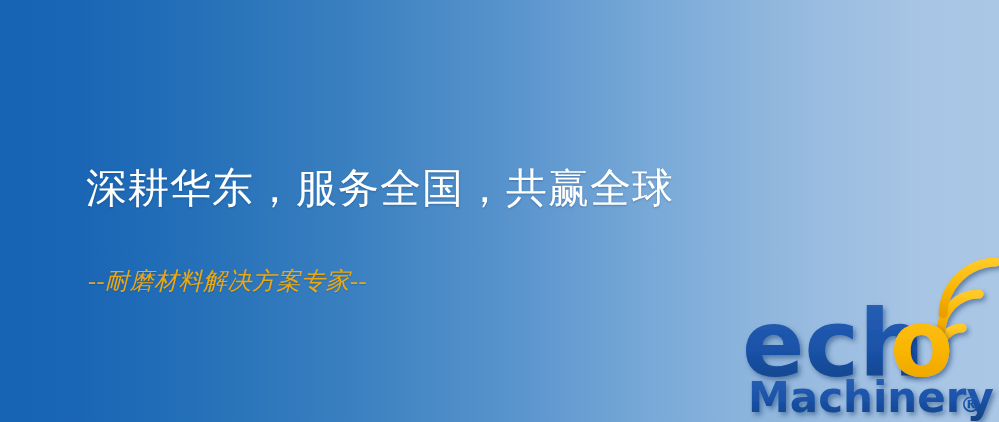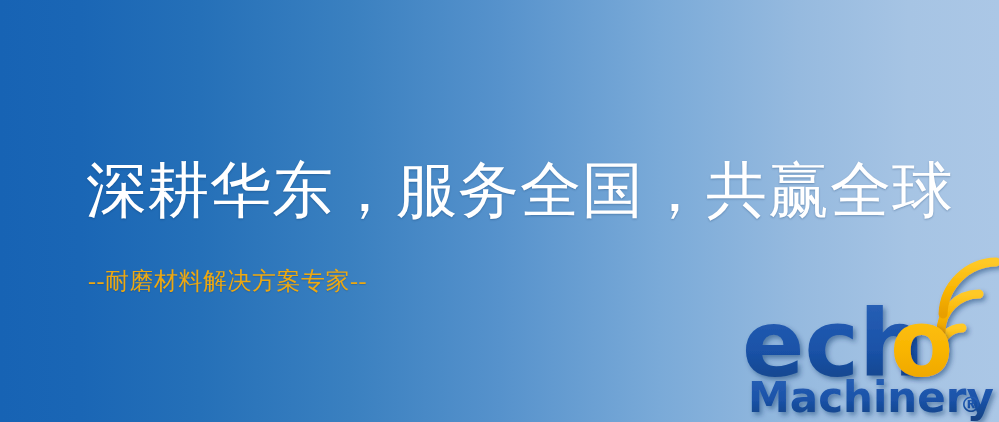--- a/index.html
+++ b/index.html
@@ -23,42 +23,43 @@
         #a6c4e4 91%,
         #abc7e6 100%);
     font-family: "Liberation Sans", sans-serif;
     user-select: none;
   }
 
   
   #headline {
     position: absolute;
     left: 86px;
-    top: 160px;
+    top: 168px;
     font-family: "Liberation Serif", "DejaVu Serif", serif;
-    font-size: 61px;
+    font-size: 41px;
     line-height: 1;
     color: #ffffff;
     letter-spacing: 1px;
     white-space: nowrap;
     text-shadow: 0 1px 2px rgba(10,45,90,0.30);
   }
 
   
   #subtitle {
     position: absolute;
     left: 88px;
     top: 269px;
     font-family: "Liberation Serif", "DejaVu Serif", serif;
     font-size: 24px;
     line-height: 1;
     color: #eda810;
     letter-spacing: 0.5px;
     white-space: nowrap;
     text-shadow: 0 1px 1px rgba(20,55,100,0.25);
+    font-style: italic;
   }
 
   
   #logo {
     position: absolute;
     left: 742px;
     top: 288px;
     width: 257px;
     height: 130px;
   }

